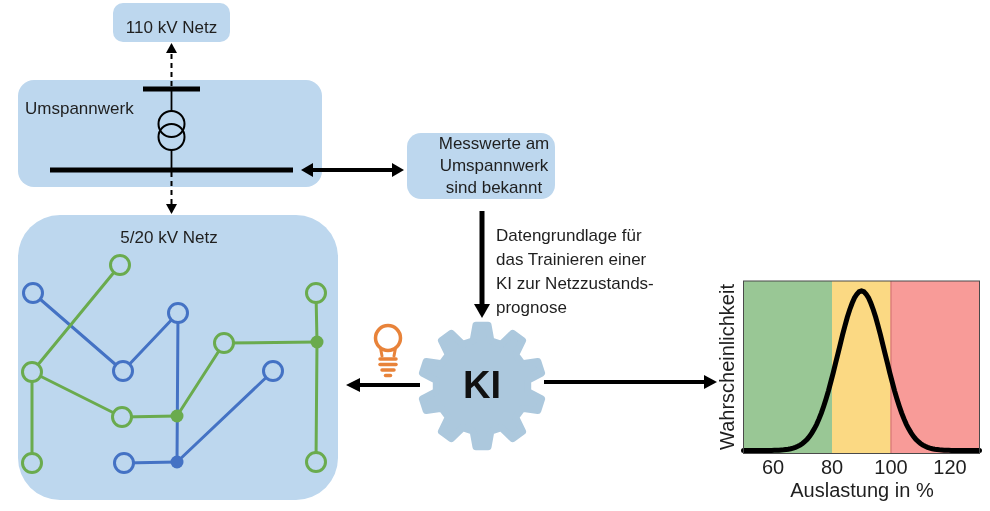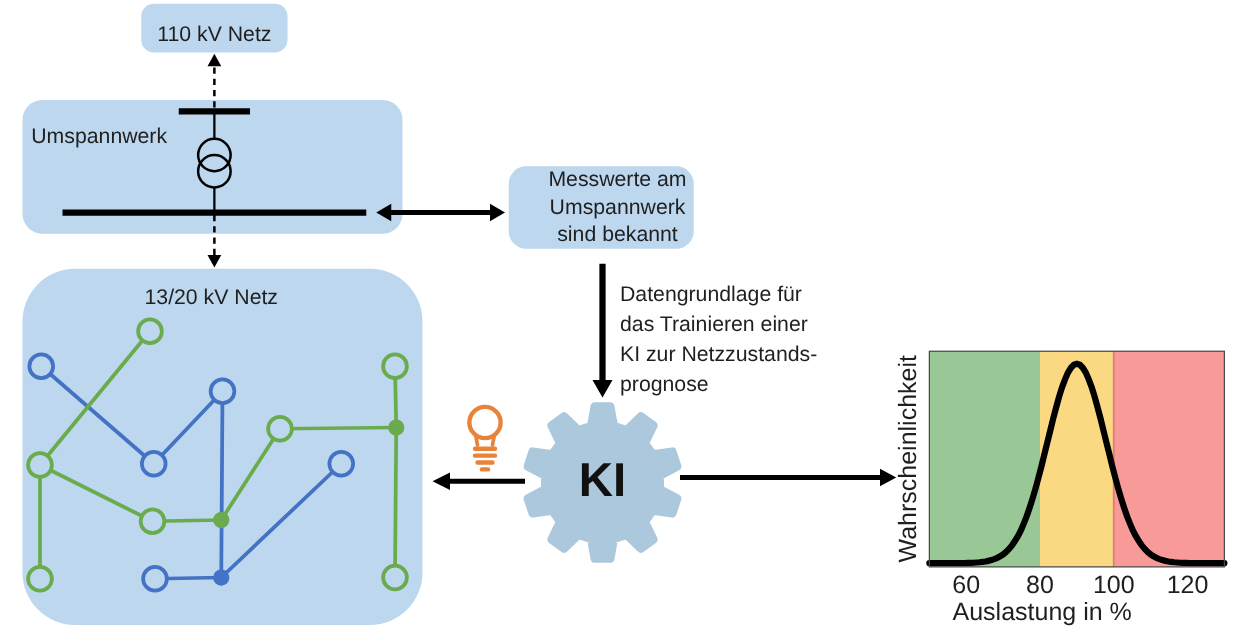--- a/index.html
+++ b/index.html
@@ -10,21 +10,21 @@
   .center{display:flex;align-items:center;justify-content:center;text-align:center;}
   .hv-label{left:113px;top:3px;width:117px;height:49px;}
   .sub-label{left:25px;top:97px;width:140px;height:24px;}
   .mv-label{left:10px;top:226px;width:318px;text-align:center;}
   .mess-label{left:407px;top:133px;width:174px;height:66px;line-height:22px;}
   .train-note{left:496px;top:224px;line-height:24px;}
   .ki-label{left:440px;top:361px;width:84px;height:48px;font-size:38px;font-weight:bold;color:#111;}
   .prog-note{left:552px;top:399px;line-height:23.5px;}
   .ylab{left:641px;top:356px;width:172px;height:22px;text-align:center;font-size:20px;
         transform:rotate(-90deg);}
-  .xlab{left:762px;top:479px;width:200px;text-align:left;font-size:20px;}
+  .xlab{left:762px;top:479px;width:200px;text-align:center;font-size:20px;}
   #scene text{font-family:"Liberation Sans",sans-serif;}
 </style>
 </head>
 <body>
 
 <div class="stage">
 
   <svg id="scene" width="990" height="511" viewBox="0 0 990 511">
 
     <rect x="113" y="3" width="117" height="39" rx="10" style="fill:var(--box-fill)"></rect>
@@ -124,21 +124,21 @@
         <rect x="743.5" y="281" width="236" height="172.5" fill="none" stroke="#4a4a4a" stroke-width="1"></rect>
         <text x="773" y="474" text-anchor="middle" font-size="20" fill="var(--text-ink)">60</text>
         <text x="832" y="474" text-anchor="middle" font-size="20" fill="var(--text-ink)">80</text>
         <text x="891" y="474" text-anchor="middle" font-size="20" fill="var(--text-ink)">100</text>
         <text x="950" y="474" text-anchor="middle" font-size="20" fill="var(--text-ink)">120</text>
       </g>
   </svg>
 
   <div class="txt center hv-label">110 kV Netz</div>
   <div class="txt sub-label">Umspannwerk</div>
-  <div class="txt mv-label">13/20 kV Netz</div>
+  <div class="txt mv-label">5/20 kV Netz</div>
   <div class="txt center mess-label">Messwerte am
 Umspannwerk
 sind bekannt</div>
   <div class="txt center ki-label">KI</div>
   <div class="txt train-note">Datengrundlage für
 das Trainieren einer
 KI zur Netzzustands-
 prognose</div>
   <div class="txt ylab">Wahrscheinlichkeit</div>
   <div class="txt xlab">Auslastung in %</div>

